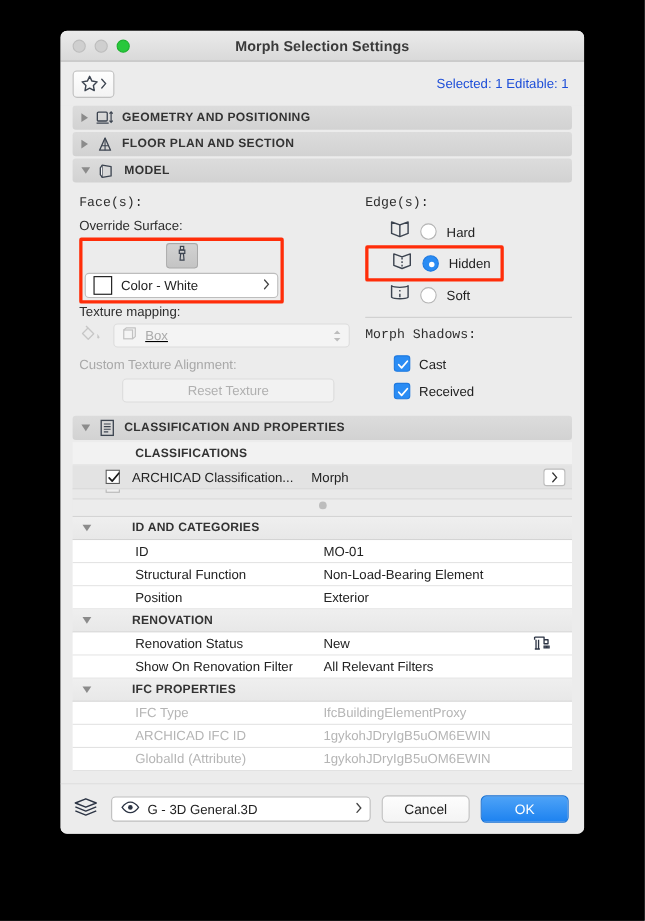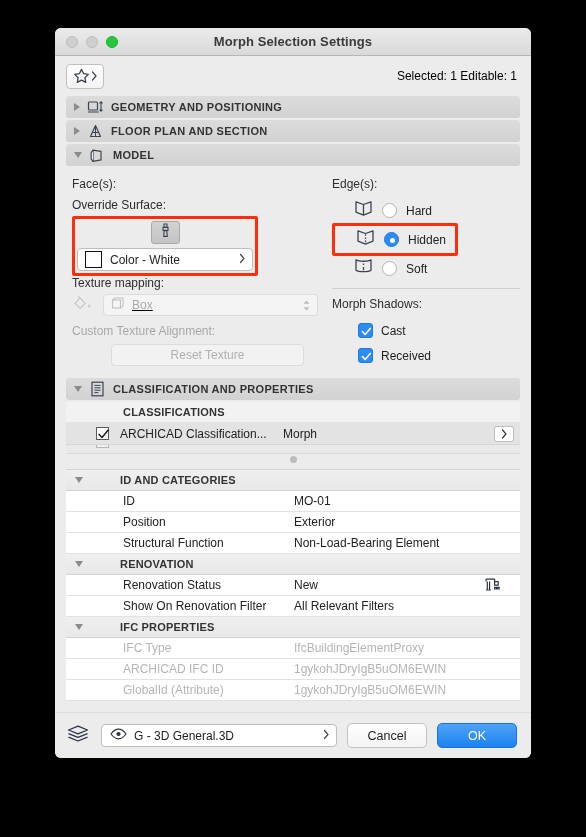--- a/index.html
+++ b/index.html
@@ -45,21 +45,21 @@
     background: #ececec;
   }
   .favbtn {
     width: 38px; height: 25px;
     background: linear-gradient(#fefefe,#f3f3f3);
     border: 1px solid #c0c0c0; border-radius: 4px;
     display: flex; align-items: center; justify-content: center;
     gap: 1px;
   }
   .favbtn svg { display: block; }
-  .selinfo { font-size: 12px; color: #000000; }
+  .selinfo { font-size: 12px; color: #1d4ed8; }
 
   
   .body {
     flex: 1; overflow: hidden;
     padding: 0 11px;
     background: #ececec;
   }
   
   .sechead {
     height: 22px; margin-bottom: 2px;
@@ -71,21 +71,21 @@
   .tri { width: 0; height: 0; flex: none; }
   .tri.right { border-left: 6px solid #8b8b8b; border-top: 4px solid transparent; border-bottom: 4px solid transparent; }
   .tri.down  { border-top: 6px solid #8b8b8b; border-left: 4px solid transparent; border-right: 4px solid transparent; }
   .sechead .ico { width: 17px; height: 17px; flex: none; display: flex; align-items: center; justify-content: center; }
   .sechead .lbl { font-size: 11px; font-weight: bold; color: #333; letter-spacing: .3px; }
 
   
   .model { display: flex; padding: 9px 0 4px 0; }
   .colL { width: 252px; padding-left: 6px; }
   .colR { flex: 1; padding-left: 14px; border-left: 0; }
-  .grouplbl { font-size: 12px; color: #2d2d2d; margin-bottom: 7px; }
+  .grouplbl { font-size: 12px; color: #2d2d2d; margin-bottom: 7px; font-family: Liberation Mono, monospace; }
   .sublbl { font-size: 12px; color: #2d2d2d; margin-bottom: 4px; }
   .sublbl.dim { color: #a8a8a8; }
 
   .hl { border: 3px solid #ff2d09; border-radius: 2px; padding: 2px; display: inline-block; background: #ececec; }
 
   .surfrow { display: flex; align-items: center; gap: 4px; flex-direction: column; }
   .sqbtn {
     width: 29px; height: 23px;
     background: linear-gradient(#d2d2d2,#c4c4c4);
     border: 1px solid #a9a9a9; border-radius: 3px;
@@ -408,26 +408,26 @@
         <span class="gtri">
             <span class="tri down"></span>
           </span>
         <span class="gname">ID AND CATEGORIES</span>
       </div>
       <div class="prow">
         <span class="pname">ID</span>
         <span class="pval">MO-01</span>
       </div>
       <div class="prow">
+        <span class="pname">Structural Function</span>
+        <span class="pval">Non-Load-Bearing Element</span>
+      </div>
+      <div class="prow">
         <span class="pname">Position</span>
         <span class="pval">Exterior</span>
-      </div>
-      <div class="prow">
-        <span class="pname">Structural Function</span>
-        <span class="pval">Non-Load-Bearing Element</span>
       </div>
 
       <div class="prow grouprow">
         <span class="gtri">
             <span class="tri down"></span>
           </span>
         <span class="gname">RENOVATION</span>
       </div>
       <div class="prow">
         <span class="pname">Renovation Status</span>

